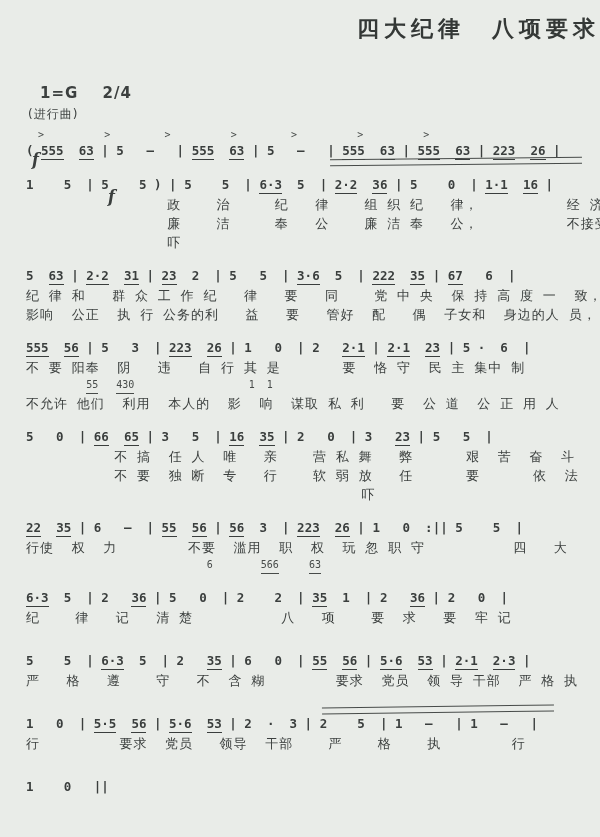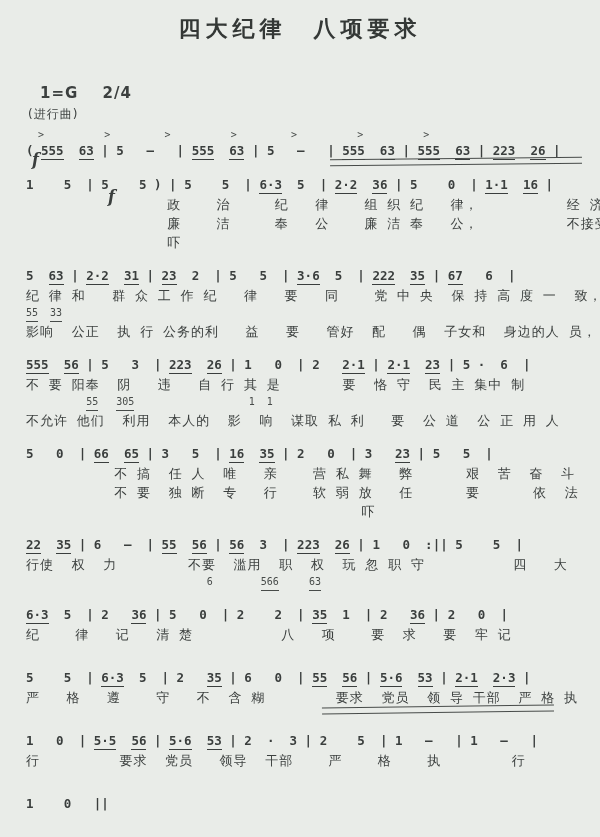--- a/index.html
+++ b/index.html
@@ -3,21 +3,21 @@
 <meta charset="utf-8">
 <style>
   html,body{margin:0;padding:0;}
   body{
     width:600px;height:837px;overflow:hidden;
     background:#e9ece8;
     font-family:"DejaVu Sans",sans-serif;
   }
   .page{position:relative;width:600px;height:837px;color:#3c403f;}
   .title{
-    text-align:center;padding-top:14px;
+    text-align:right;padding-top:14px;
     font-size:22px;font-weight:bold;letter-spacing:5px;
     color:#343836;
   }
   .meta{margin:40px 0 0 40px;font-size:15px;font-weight:bold;letter-spacing:1px;}
   .meta .meter{margin-left:18px;}
   .tempo{margin:4px 0 2px 28px;font-size:12px;letter-spacing:1px;}
   .score{margin:6px 0 0 26px;}
   .system{margin-bottom:14px;}
   .system:nth-child(n+7){margin-bottom:24px;}
   .accents,.ossia{
@@ -68,27 +68,26 @@
       </div>
       <div class="system">
         <div class="notes"><span class="tok">1</span>    <span class="tok">5</span>  <span class="tok">|</span> <span class="tok">5</span>    <span class="tok">5</span> <span class="tok">)</span> <span class="tok">|</span> <span class="tok">5</span>    <span class="tok">5</span>  <span class="tok">|</span> <span class="tok beam">6·3</span>  <span class="tok">5</span>  <span class="tok">|</span> <span class="tok beam">2·2</span>  <span class="tok beam">36</span> <span class="tok">|</span> <span class="tok">5</span>    <span class="tok">0</span>  <span class="tok">|</span> <span class="tok beam">1·1</span>  <span class="tok beam">16</span> <span class="tok">|</span></div>
         <div class="lyric">                政    治     纪   律    组 织 纪   律，          经 济 工 作</div>
         <div class="lyric">                廉    洁     奉   公    廉 洁 奉   公，          不接受 任何</div>
         <div class="lyric">                吓</div>
       </div>
       <div class="system">
         <div class="notes"><span class="tok">5</span>  <span class="tok beam">63</span> <span class="tok">|</span> <span class="tok beam">2·2</span>  <span class="tok beam">31</span> <span class="tok">|</span> <span class="tok beam">23</span>  <span class="tok">2</span>  <span class="tok">|</span> <span class="tok">5</span>   <span class="tok">5</span>  <span class="tok">|</span> <span class="tok beam">3·6</span>  <span class="tok">5</span>  <span class="tok">|</span> <span class="tok beam">222</span>  <span class="tok beam">35</span> <span class="tok">|</span> <span class="tok beam">67</span>   <span class="tok">6</span>  <span class="tok">|</span></div>
         <div class="lyric">纪 律 和   群 众 工 作 纪   律   要   同    党 中 央  保 持 高 度 一  致，</div>
-        <div class="ossia"><span class="tok beam">55</span>  <span class="tok beam">33</span></div>
         <div class="lyric">影响  公正  执 行 公务的利   益   要   管好  配   偶  子女和  身边的人 员，</div>
       </div>
       <div class="system">
         <div class="notes"><span class="tok beam">555</span>  <span class="tok beam">56</span> <span class="tok">|</span> <span class="tok">5</span>   <span class="tok">3</span>  <span class="tok">|</span> <span class="tok beam">223</span>  <span class="tok beam">26</span> <span class="tok">|</span> <span class="tok">1</span>   <span class="tok">0</span>  <span class="tok">|</span> <span class="tok">2</span>   <span class="tok beam">2·1</span> <span class="tok">|</span> <span class="tok beam">2·1</span>  <span class="tok beam">23</span> <span class="tok">|</span> <span class="tok">5</span> <span class="tok">·</span>  <span class="tok">6</span>  <span class="tok">|</span></div>
         <div class="lyric">不 要 阳奉  阴   违   自 行 其 是       要  恪 守  民 主 集中 制</div>
-        <div class="ossia">          <span class="tok beam">55</span>   <span class="tok beam">305</span>                   <span class="tok">1</span>  <span class="tok">1</span></div>
+        <div class="ossia">          <span class="tok beam">55</span>   <span class="tok beam">430</span>                   <span class="tok">1</span>  <span class="tok">1</span></div>
         <div class="lyric">不允许 他们  利用  本人的  影  响  谋取 私 利   要  公 道  公 正 用 人</div>
       </div>
       <div class="system">
         <div class="notes"><span class="tok">5</span>   <span class="tok">0</span>  <span class="tok">|</span> <span class="tok beam">66</span>  <span class="tok beam">65</span> <span class="tok">|</span> <span class="tok">3</span>   <span class="tok">5</span>  <span class="tok">|</span> <span class="tok beam">16</span>  <span class="tok beam">35</span> <span class="tok">|</span> <span class="tok">2</span>   <span class="tok">0</span>  <span class="tok">|</span> <span class="tok">3</span>   <span class="tok beam">23</span> <span class="tok">|</span> <span class="tok">5</span>   <span class="tok">5</span>  <span class="tok">|</span></div>
         <div class="lyric">          不 搞  任 人  唯   亲    营 私 舞   弊      艰  苦  奋  斗</div>
         <div class="lyric">          不 要  独 断  专   行    软 弱 放   任      要      依  法</div>
         <div class="lyric">                                      吓</div>
       </div>
       <div class="system">
         <div class="notes"><span class="tok beam">22</span>  <span class="tok beam">35</span> <span class="tok">|</span> <span class="tok">6</span>   <span class="tok">—</span>  <span class="tok">|</span> <span class="tok beam">55</span>  <span class="tok beam">56</span> <span class="tok">|</span> <span class="tok beam">56</span>  <span class="tok">3</span>  <span class="tok">|</span> <span class="tok beam">223</span>  <span class="tok beam">26</span> <span class="tok">|</span> <span class="tok">1</span>   <span class="tok">0</span>  <span class="tok">:||</span> <span class="tok">5</span>    <span class="tok">5</span>  <span class="tok">|</span></div>

